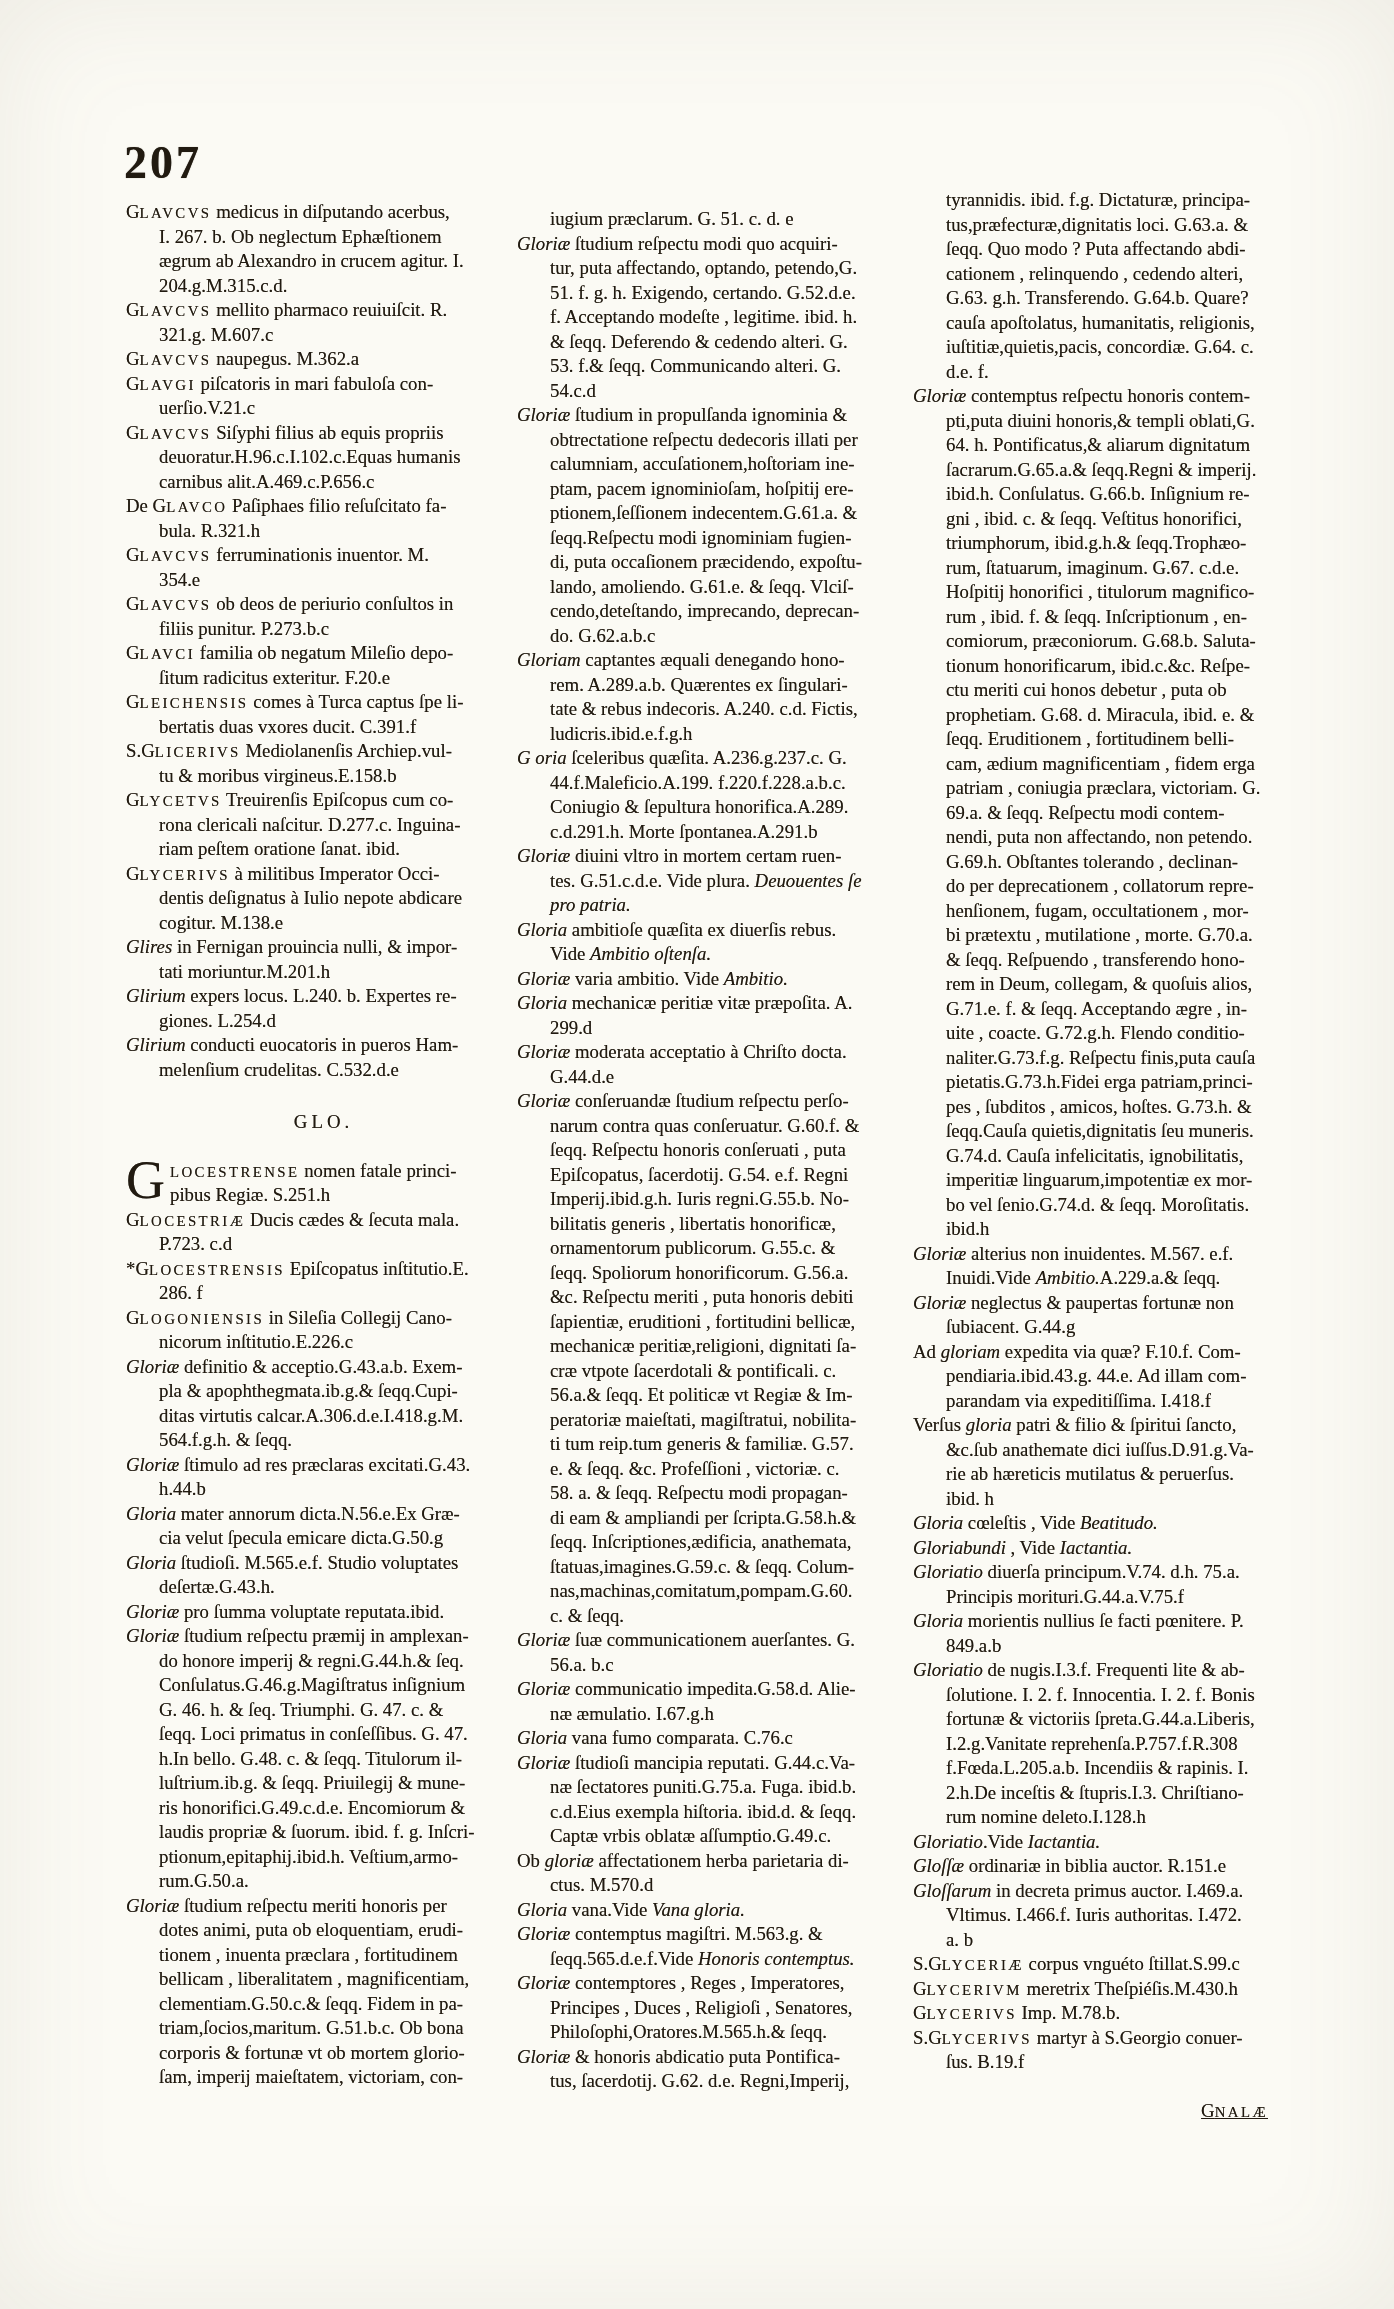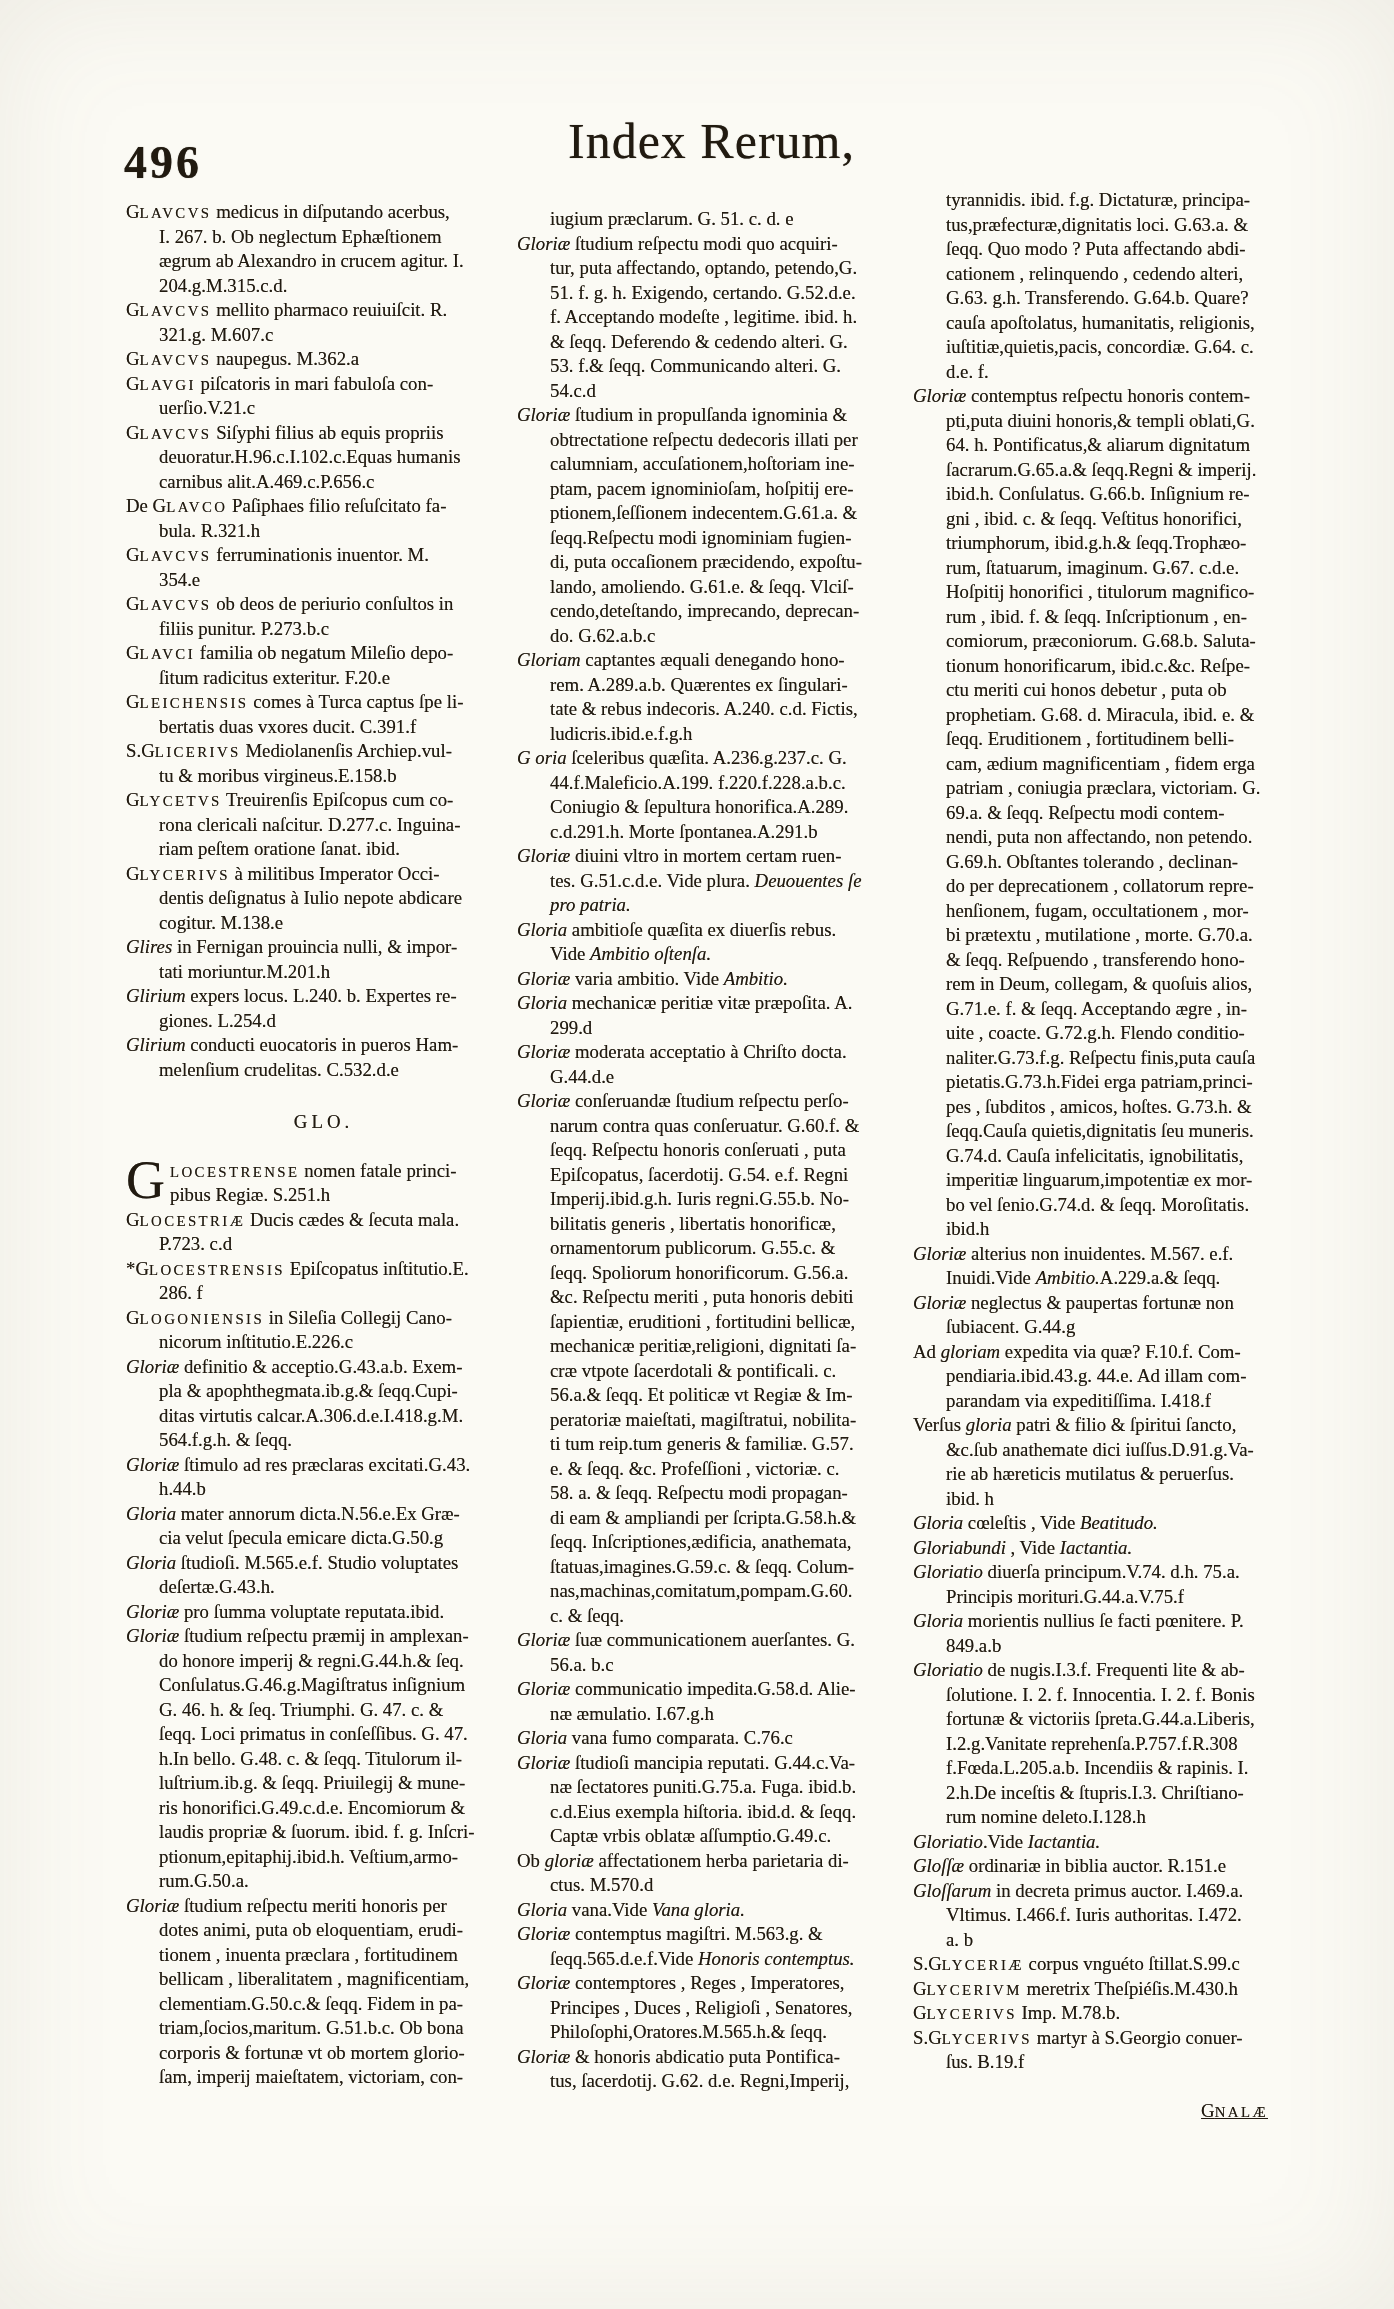--- a/index.html
+++ b/index.html
@@ -36,22 +36,21 @@
   .sc{font-size:79%;letter-spacing:2.4px;text-align:right;}
   .dc{
     float:left;font-size:54px;line-height:40px;
     margin:1px 5px 0 0;
   }
 </style>
 </head>
 <body>
 
 <div class="page">
-  <div class="pagenum">496</div>
-  <div class="header">Index Rerum,</div>
+  <div class="pagenum">207</div>
   <div class="col" id="col1">
       <div class="ln"><span>G</span><span class="sc">LAVCVS</span><span> medicus in diſputando acerbus,</span></div>
       <div class="ln ind"><span>I. 267. b.  Ob  neglectum  Ephæſtionem</span></div>
       <div class="ln ind"><span>ægrum ab Alexandro in crucem agitur. I.</span></div>
       <div class="ln ind"><span>204.g.M.315.c.d.</span></div>
       <div class="ln"><span>G</span><span class="sc">LAVCVS</span><span> mellito pharmaco reuiuiſcit. R.</span></div>
       <div class="ln ind"><span>321.g. M.607.c</span></div>
       <div class="ln"><span>G</span><span class="sc">LAVCVS</span><span> naupegus. M.362.a</span></div>
       <div class="ln"><span>G</span><span class="sc">LAVGI</span><span> piſcatoris in mari fabuloſa con-</span></div>
       <div class="ln ind"><span>uerſio.V.21.c</span></div>

